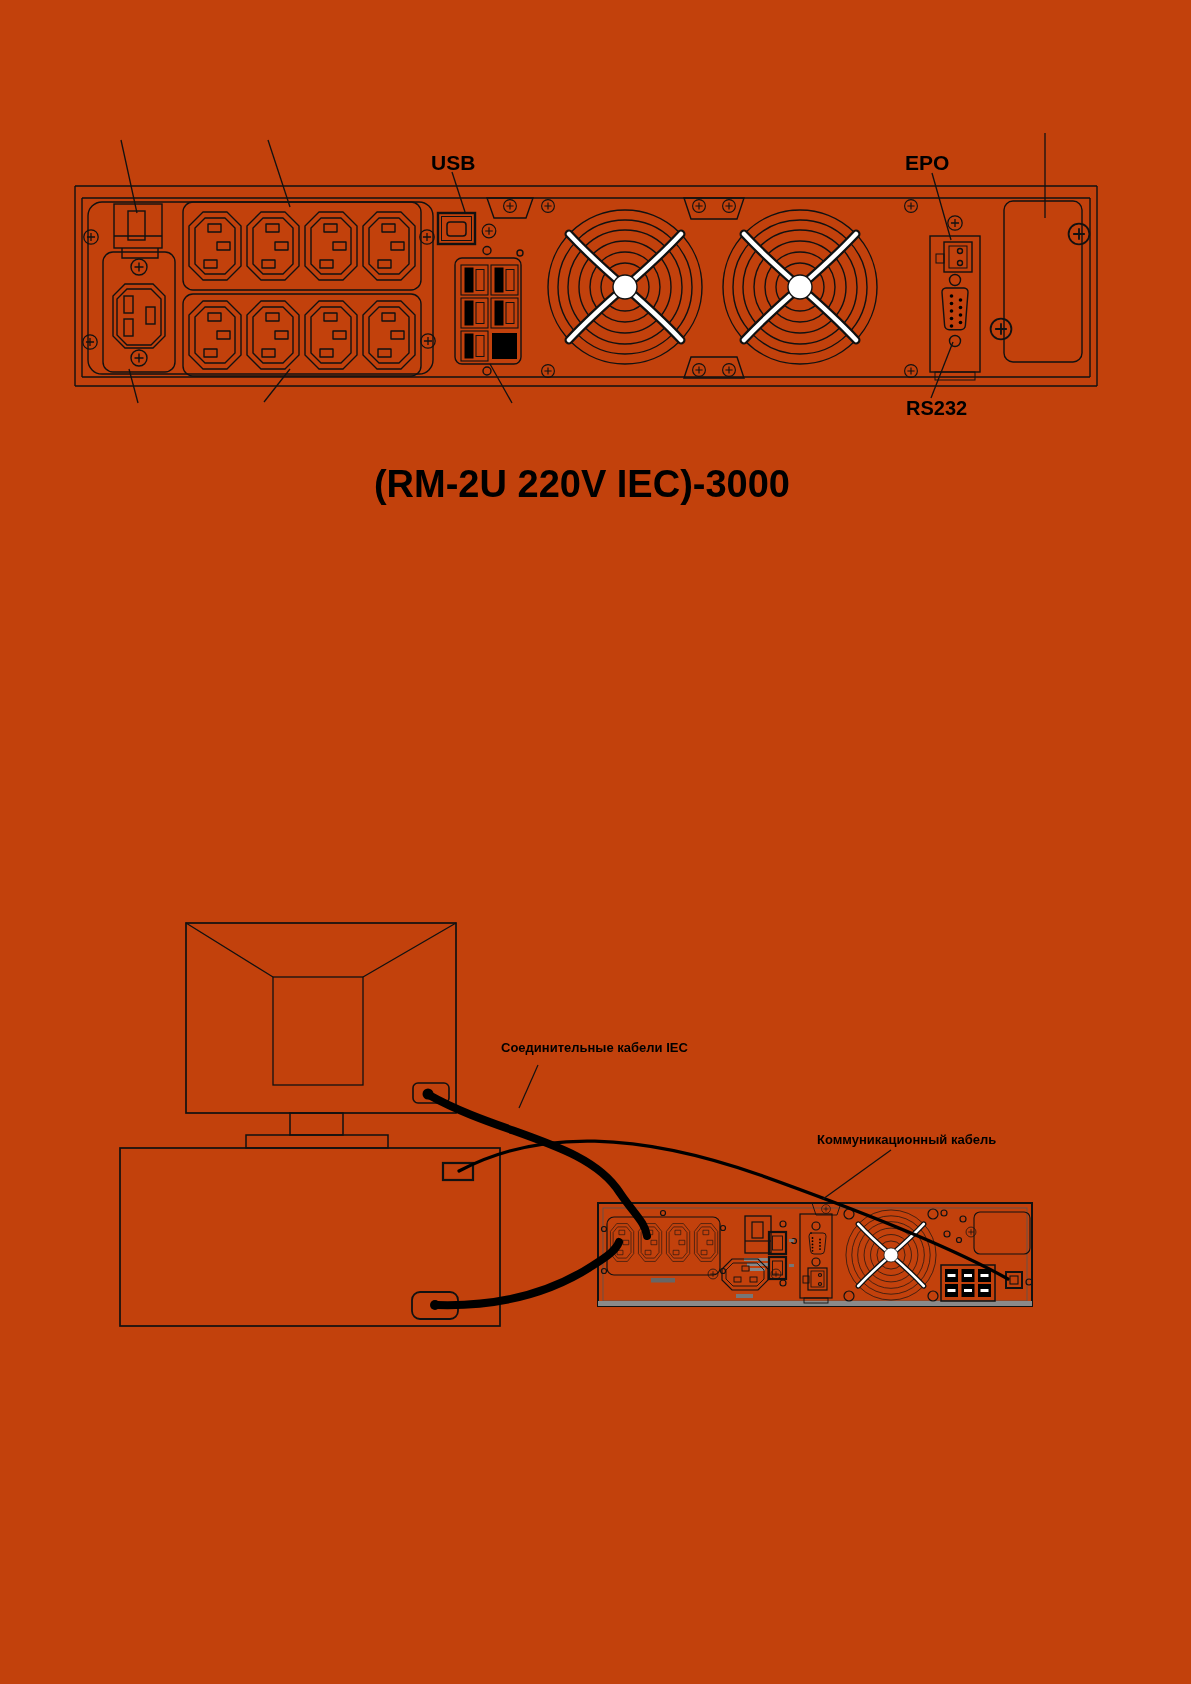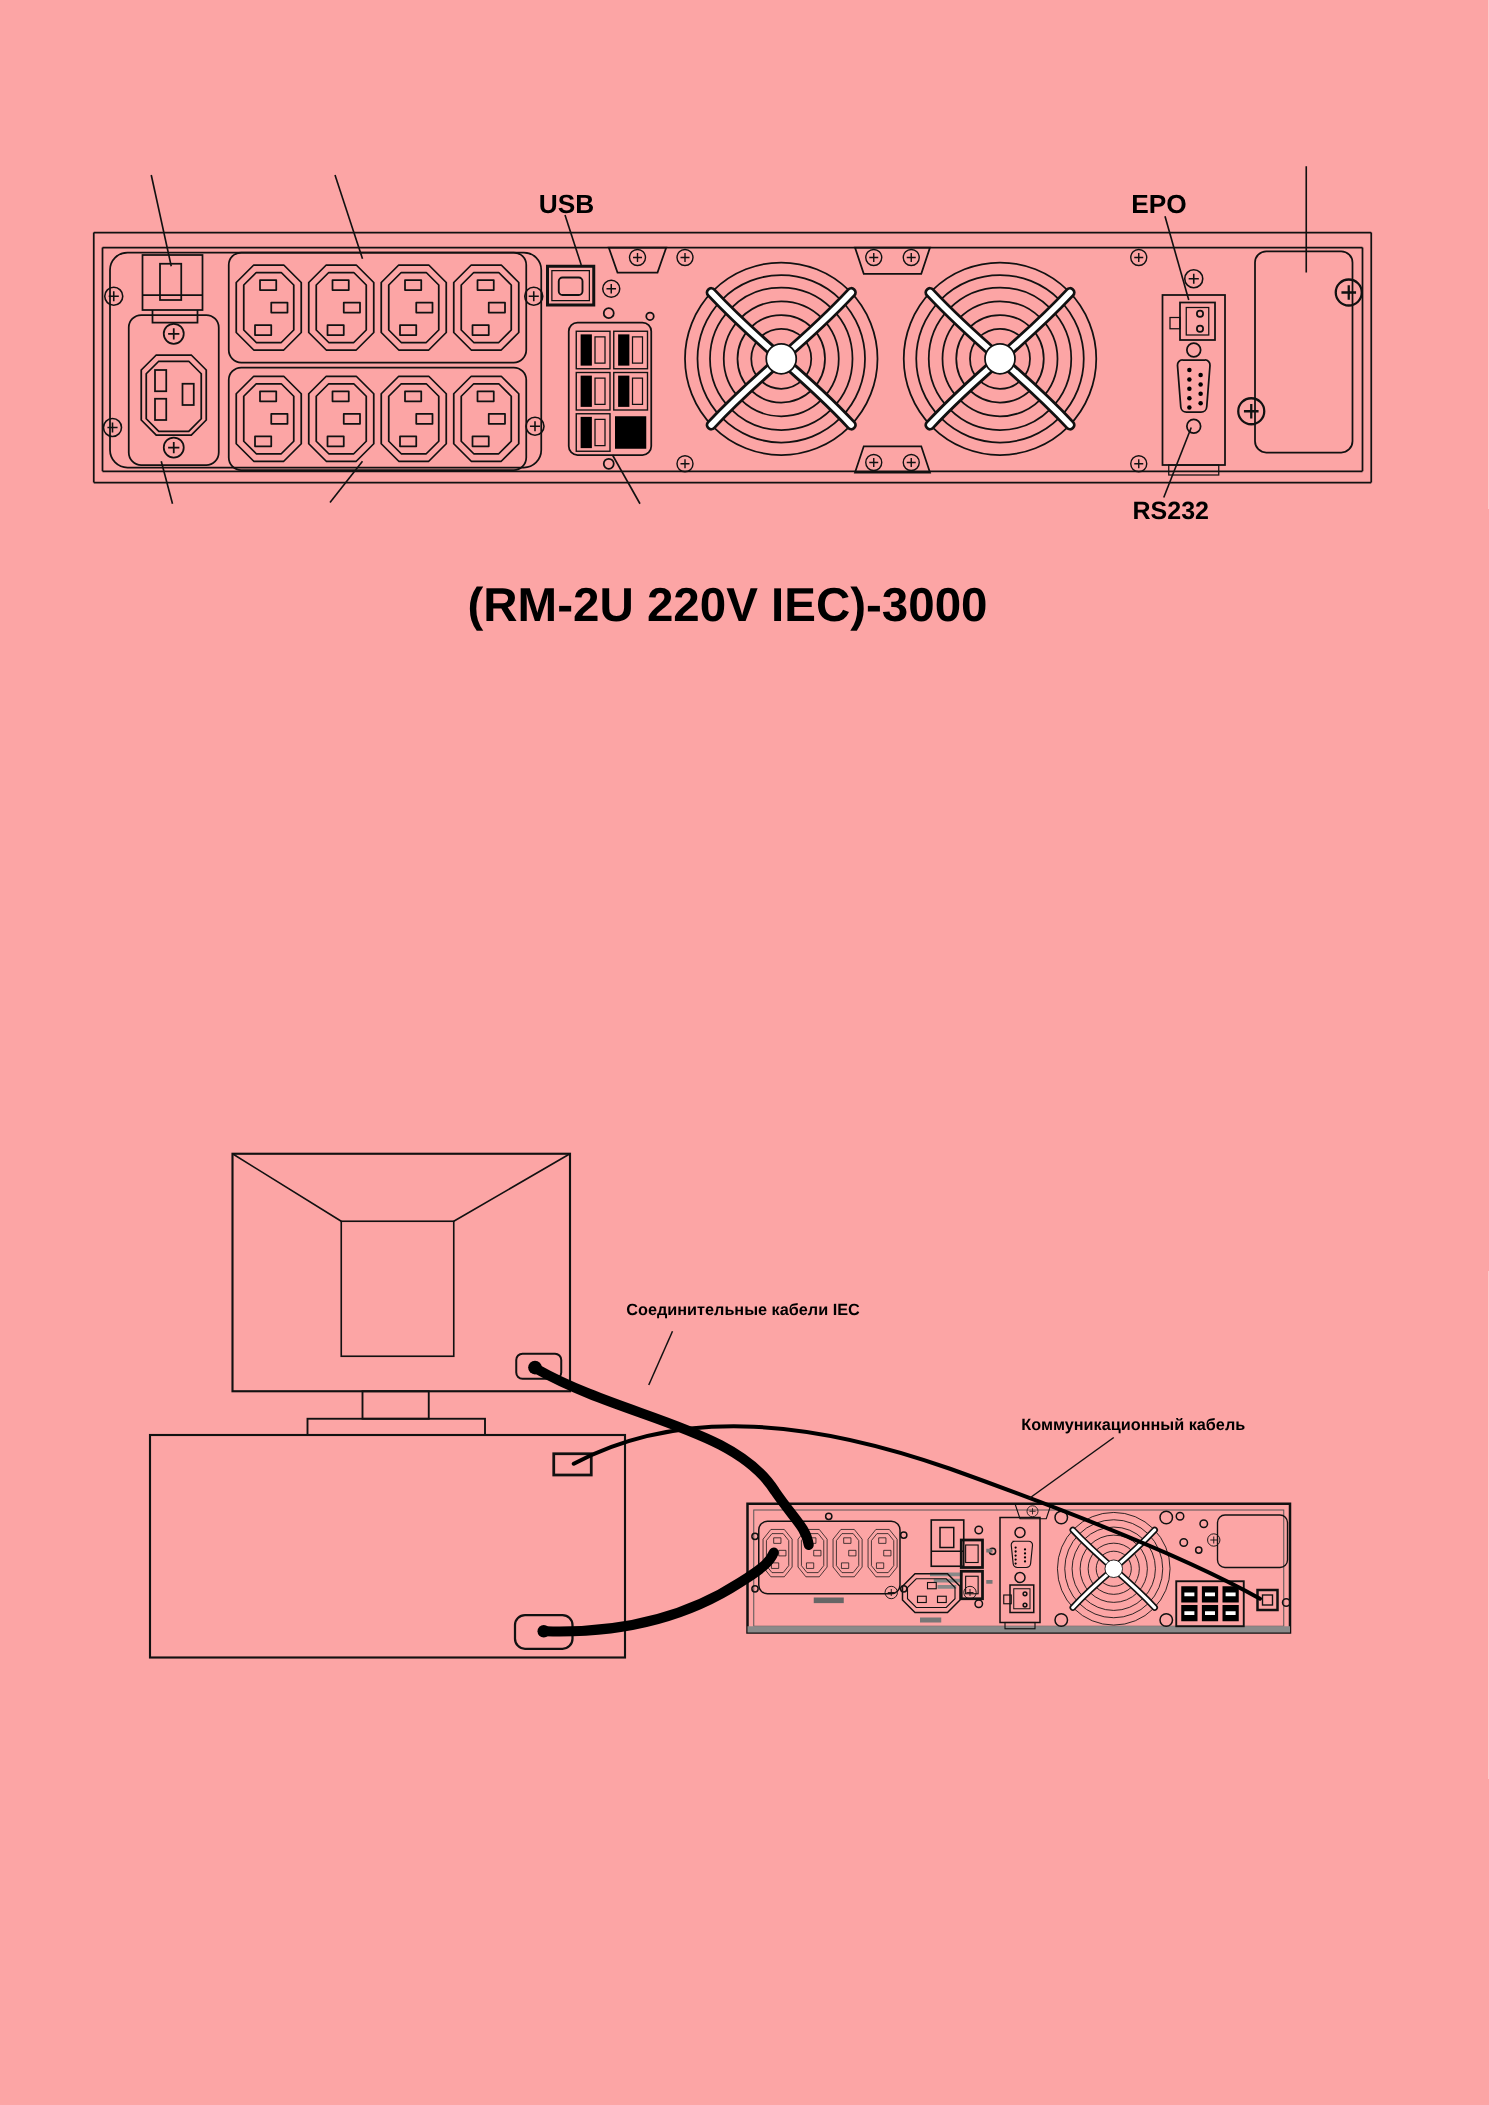--- a/index.html
+++ b/index.html
@@ -1,16 +1,16 @@
 <!DOCTYPE html>
 <html><head>
 <meta charset="utf-8">
 <style>
   html,body{margin:0;padding:0;background:#fff;}
-  .page{position:relative;width:1191px;height:1684px;background:#fca5a5;overflow:hidden;
+  .page{position:relative;width:1191px;height:1684px;background:#c2410c;overflow:hidden;
         font-family:"Liberation Sans",sans-serif;}
   svg{position:absolute;left:0;top:0;}
   text{fill:#000;stroke:none;}
   .lbl-big{font-weight:bold;font-size:21px;}
   .lbl-rs{font-weight:bold;font-size:20px;}
   .title{font-weight:bold;font-size:38px;}
   .lbl-ru{font-weight:bold;font-size:13px;}
 </style>
 </head>
 <body>

